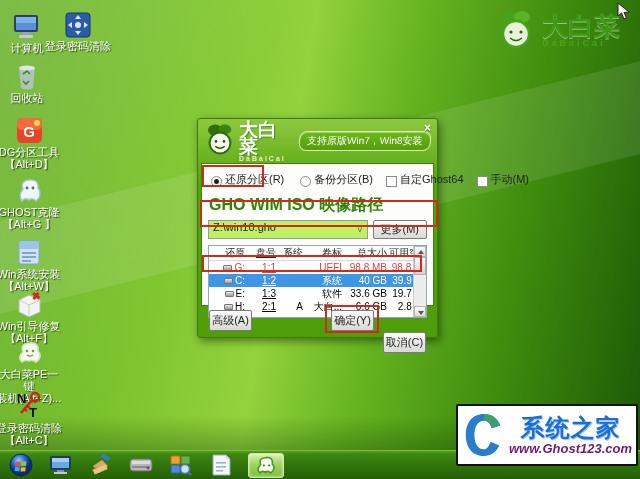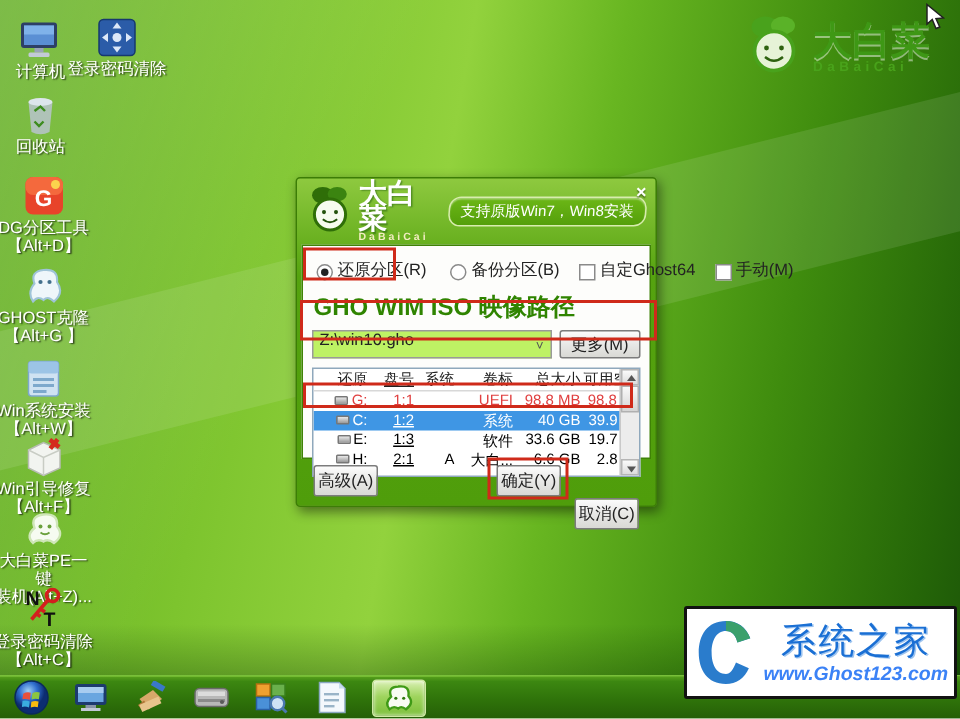--- a/index.html
+++ b/index.html
@@ -113,23 +113,23 @@
   
   .ann { position:absolute; border:2px solid #cf2a1a; pointer-events:none; }
 
   
   .watermark {
     position:absolute; left:456px; top:404px; width:182px; height:62px;
     background:#fff; border:2px solid #121212; border-radius:2px;
     display:flex; align-items:center; padding:2px 4px; gap:3px;
   }
   .wm-text { display:flex; flex-direction:column; align-items:center; }
-  .wm-title { color:#1a6fd4; font-weight:normal; font-size:24px; line-height:26px; letter-spacing:1px;
+  .wm-title { color:#1a6fd4; font-weight:bold; font-size:24px; line-height:26px; letter-spacing:1px;
               text-shadow:1px 1px 0 #9ec4ef; font-family:"Liberation Serif","DejaVu Serif",serif; }
-  .wm-url { color:#3b82f6; font-weight:bold; font-size:13px; font-style:italic; }
+  .wm-url { color:#701a75; font-weight:bold; font-size:13px; font-style:italic; }
 
   .cursor { position:absolute; left:617px; top:2px; }
 </style>
 </head>
 <body>
 
 <div class="desktop"></div>
 
 <div class="brand">
   <span>

